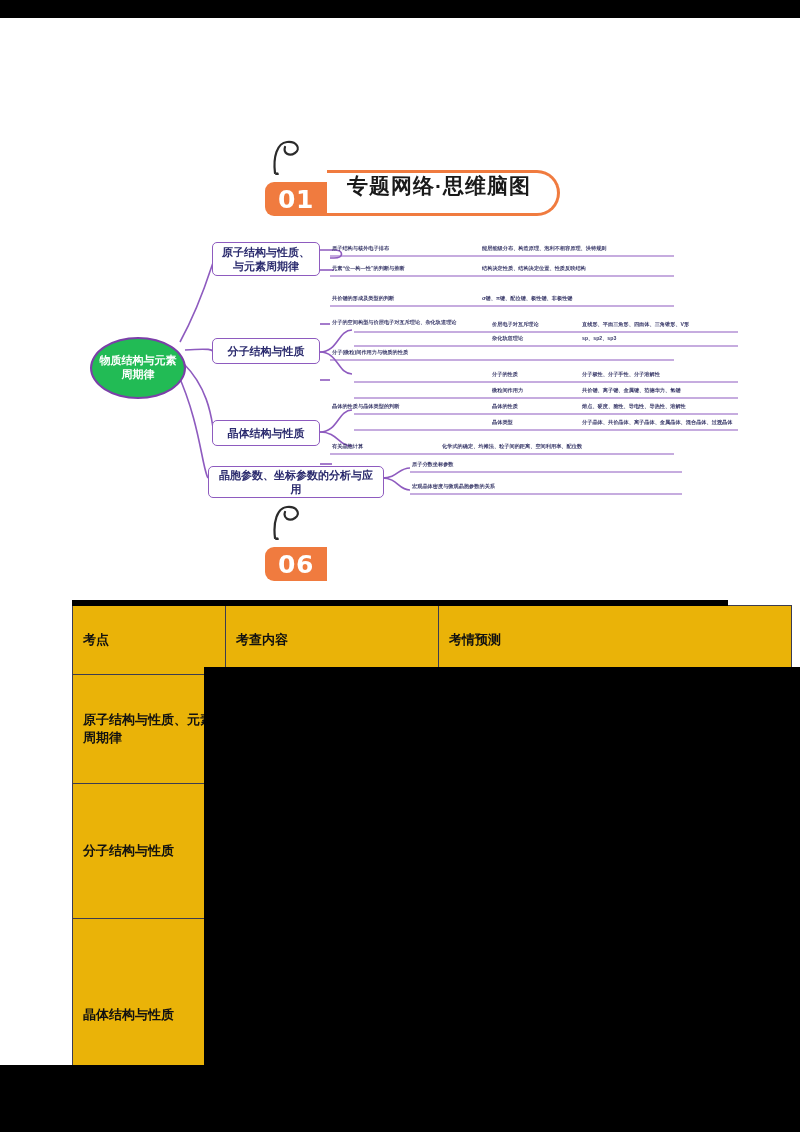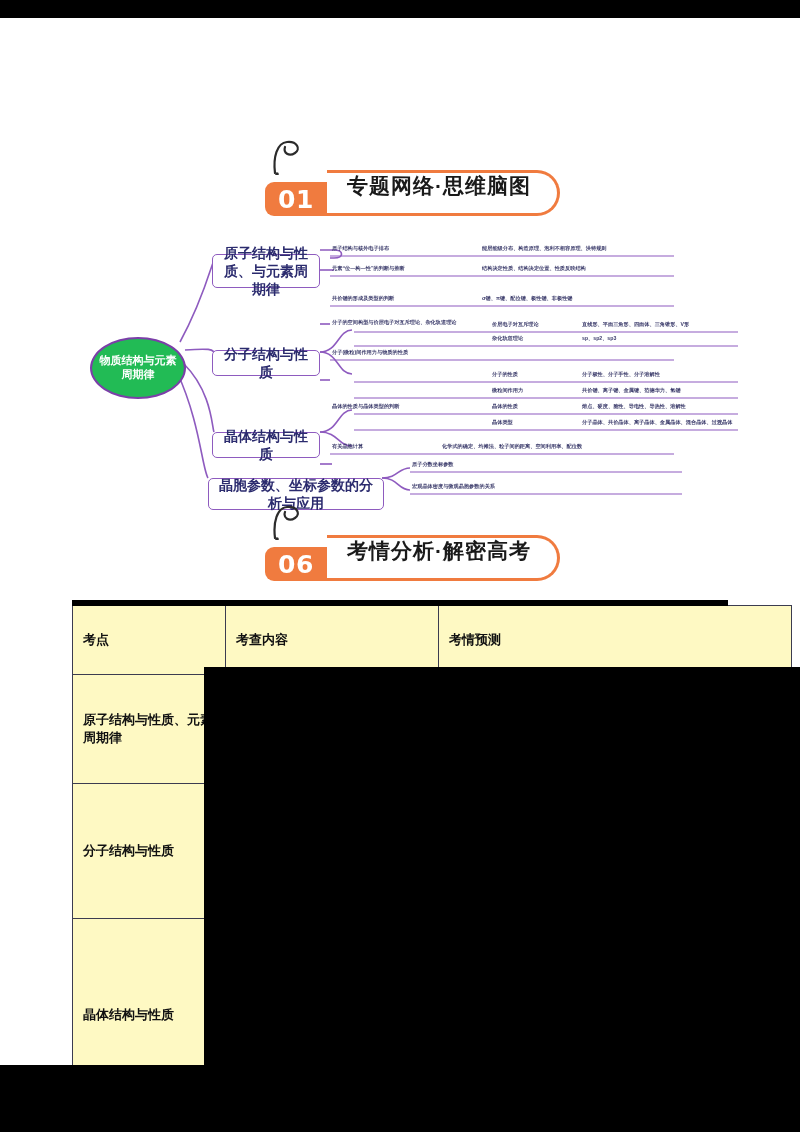--- a/index.html
+++ b/index.html
@@ -43,37 +43,37 @@
     position:absolute;background:#22BB55;border:2px solid #7b3fa8;
     border-radius:50%;
     display:flex;align-items:center;justify-content:center;text-align:center;
     color:#ffffff;font-weight:bold;font-size:11px;line-height:1.25;
     padding:4px;box-sizing:border-box;
   }
   .mm-branch{
     position:absolute;background:#ffffff;border:1.6px solid #8E5BBF;
     border-radius:5px;
     display:flex;align-items:center;justify-content:center;text-align:center;
-    color:#2b2b6e;font-weight:bold;font-size:14px;line-height:1.3;
-    padding:3px 5px;box-sizing:border-box;margin-top:12px;
+    color:#2b2b6e;font-weight:bold;font-size:11px;line-height:1.3;
+    padding:3px 5px;box-sizing:border-box;
   }
   .mm-leaf{
     position:absolute;font-size:5.2px;color:#3a3a6a;font-weight:bold;
     white-space:nowrap;line-height:1;
     transform:scale(1);transform-origin:left center;
   }
   svg.mm-lines{position:absolute;left:0;top:0;overflow:visible;}
 
   
   .tbl{
     position:absolute;border-collapse:collapse;table-layout:fixed;
   }
   .tbl td,.tbl th{
     border:1.4px solid #3c3c50;
-    background:#fef9c3;
+    background:#eab308;
     vertical-align:middle;
     padding:8px 10px;
     font-size:13px;font-weight:bold;color:#111;
     text-align:left;
   }
   .tbl th{height:52px;}
   .tbl td.redacted{
     background:#000000;border-color:#000000;color:transparent;
   }
   .blackout{
@@ -184,21 +184,20 @@
     <div class="mm-leaf" style="left:350px;top:230px;">原子分数坐标参数</div>
     <div class="mm-leaf" style="left:350px;top:252px;">宏观晶体密度与微观晶胞参数的关系</div>
   </div>
 
   <div class="banner" style="left:265px;top:535px;">
     <svg class="squiggle" viewBox="0 0 40 36">
       <path d="M4 34 C2 18 6 4 16 3 C26 2 30 10 24 14 C18 18 12 14 14 8" fill="none" stroke="#2b2b2b" stroke-width="2.2" stroke-linecap="round"></path>
       <circle cx="6" cy="35" r="1.8" fill="#2b2b2b"></circle>
     </svg>
     <div class="banner-num">06</div>
-    <div class="banner-title">考情分析·解密高考</div>
   </div>
 
   <table class="tbl" style="left:72px;top:605px;width:656px;">
     <thead>
       <tr>
         <th style="width:132px;">考点</th>
         <th style="width:192px;">考查内容</th>
         <th style="width:332px;margin-left:39px;">考情预测</th>
       </tr>
     </thead>

